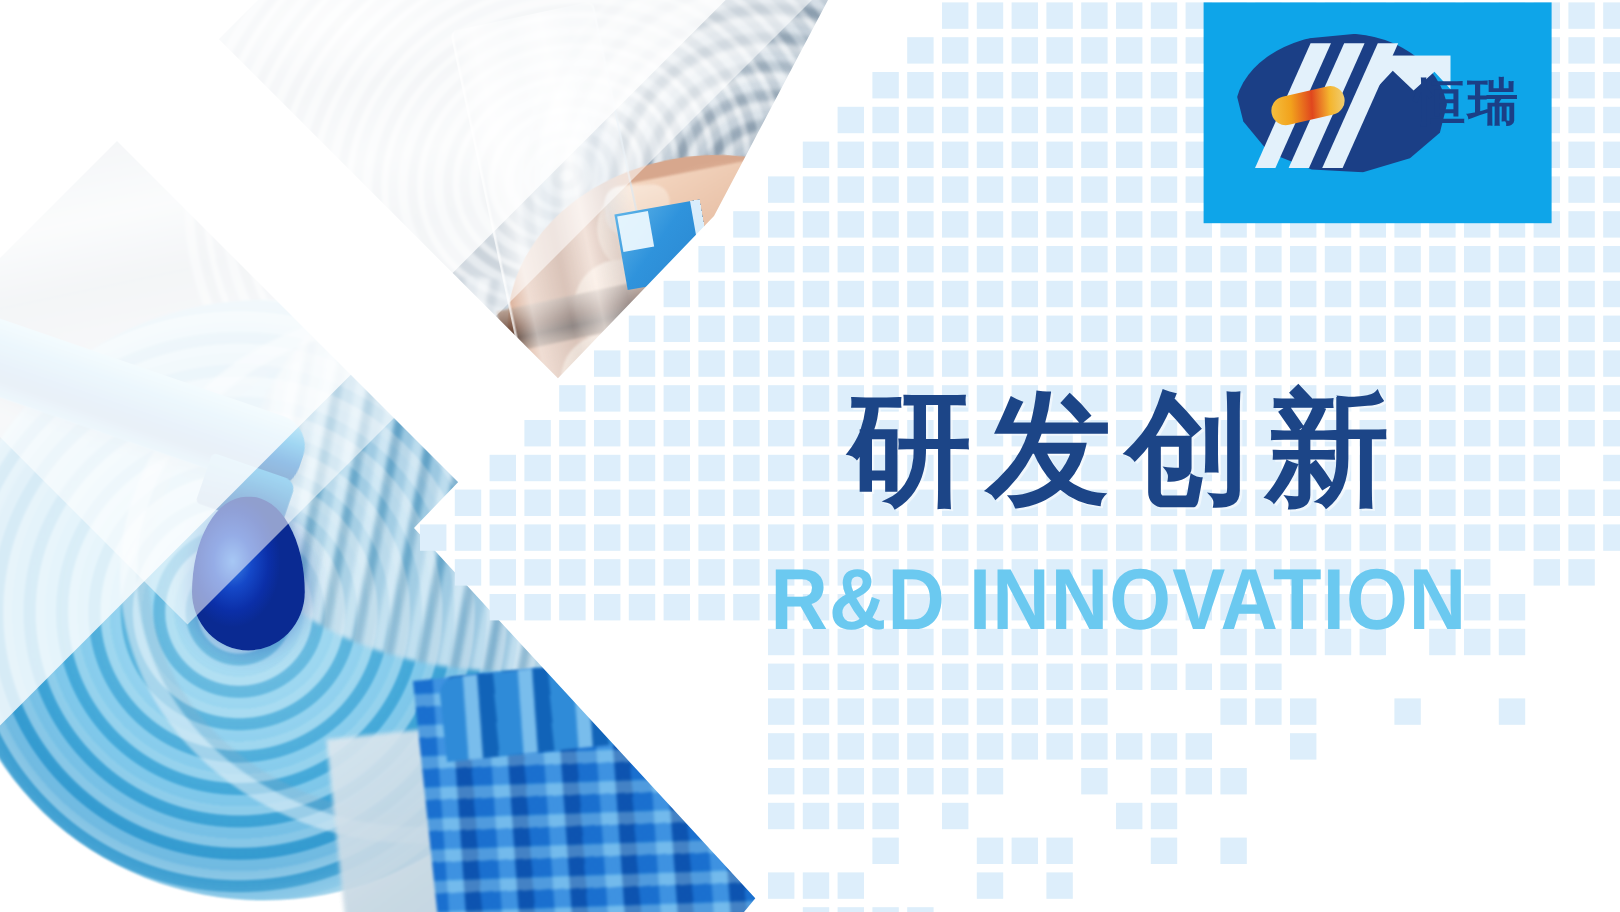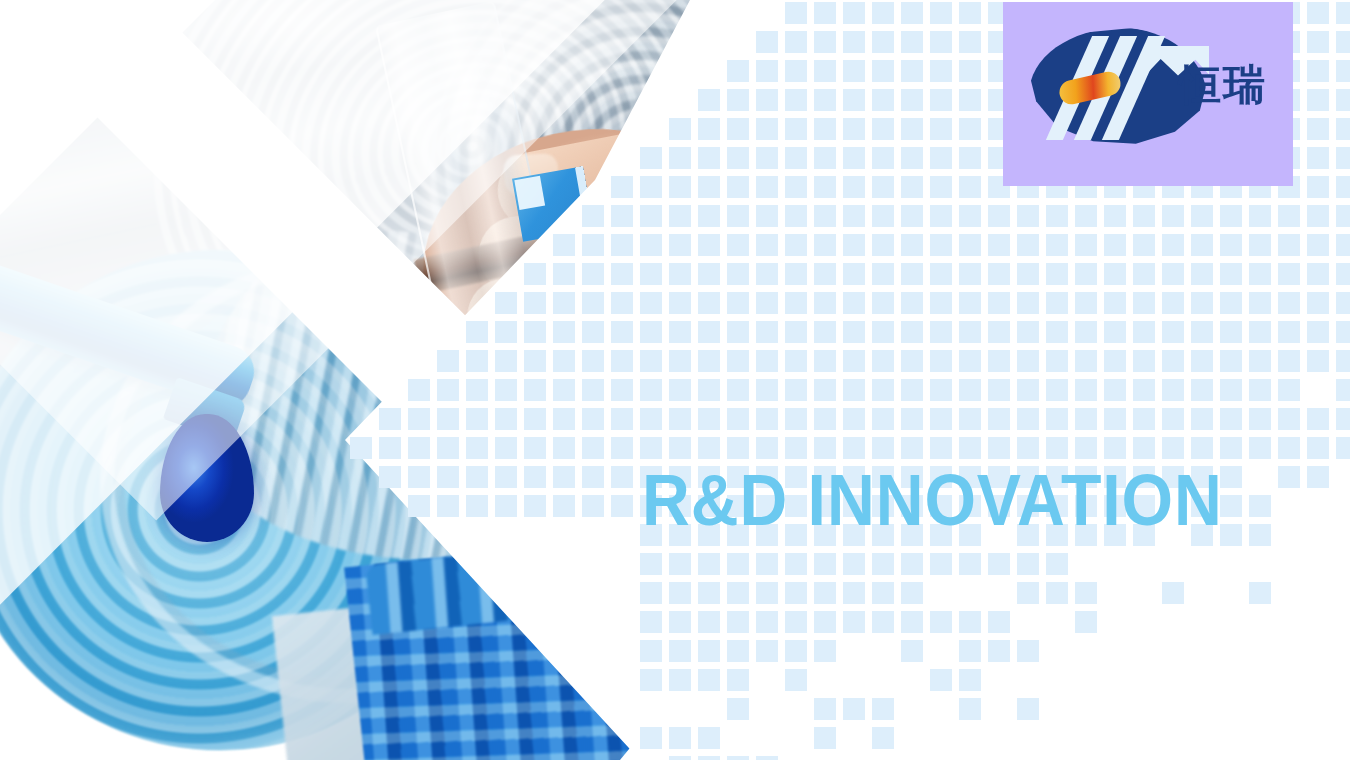--- a/index.html
+++ b/index.html
@@ -221,21 +221,21 @@
   .diag-cut3{
     position:absolute;left:0;top:0;width:1350px;height:760px;background:#ffffff;
     clip-path:polygon(0 0, 215px 0, 0 215px);
   }
   .grid-cells{position:absolute;left:0;top:0;width:1350px;height:760px;pointer-events:none;}
   .gc{position:absolute;width:22px;height:22px;background:#ddeefb;}
 
   
   .logo-panel{
     position:absolute;left:1003px;top:2px;width:290px;height:184px;
-    background:#c4b5fd;
+    background:#0ea5e9;
   }
   .logo-mark{position:absolute;left:26px;top:18px;width:178px;height:132px;}
   .logo-swoosh{
     position:absolute;left:0;top:8px;width:178px;height:118px;
     background:#1b3f86;
     border-radius:52% 48% 46% 54%/56% 60% 40% 44%;
     clip-path:polygon(0 38%, 10% 16%, 30% 4%, 58% 0, 80% 6%, 95% 22%, 100% 46%, 96% 70%, 82% 88%, 60% 98%, 36% 96%, 16% 84%, 4% 62%);
   }
   .logo-notch{
     position:absolute;left:118px;top:26px;width:62px;height:46px;background:#e3f1fb;
@@ -920,20 +920,21 @@
       <div class="gc" style="left: 669px; top: 727px; background: rgb(221, 238, 251);"></div>
       <div class="gc" style="left: 698px; top: 727px; background: rgb(221, 238, 251);"></div>
       <div class="gc" style="left: 814px; top: 727px; background: rgb(221, 238, 251);"></div>
       <div class="gc" style="left: 872px; top: 727px; background: rgb(221, 238, 251);"></div>
       <div class="gc" style="left: 669px; top: 756px; background: rgb(221, 238, 251);"></div>
       <div class="gc" style="left: 698px; top: 756px; background: rgb(221, 238, 251);"></div>
       <div class="gc" style="left: 727px; top: 756px; background: rgb(221, 238, 251);"></div>
       <div class="gc" style="left: 756px; top: 756px; background: rgb(221, 238, 251);"></div>
     </div>
 
+  <div class="headline">研发创新</div>
   <div class="subhead">R&amp;D INNOVATION</div>
 
   <div class="logo-panel">
     <div class="logo-mark">
       <div class="logo-swoosh"></div>
       <div class="logo-stripe ls1"></div>
       <div class="logo-stripe ls2"></div>
       <div class="logo-stripe ls3"></div>
       <div class="logo-notch"></div>
       <div class="logo-bar"></div>

